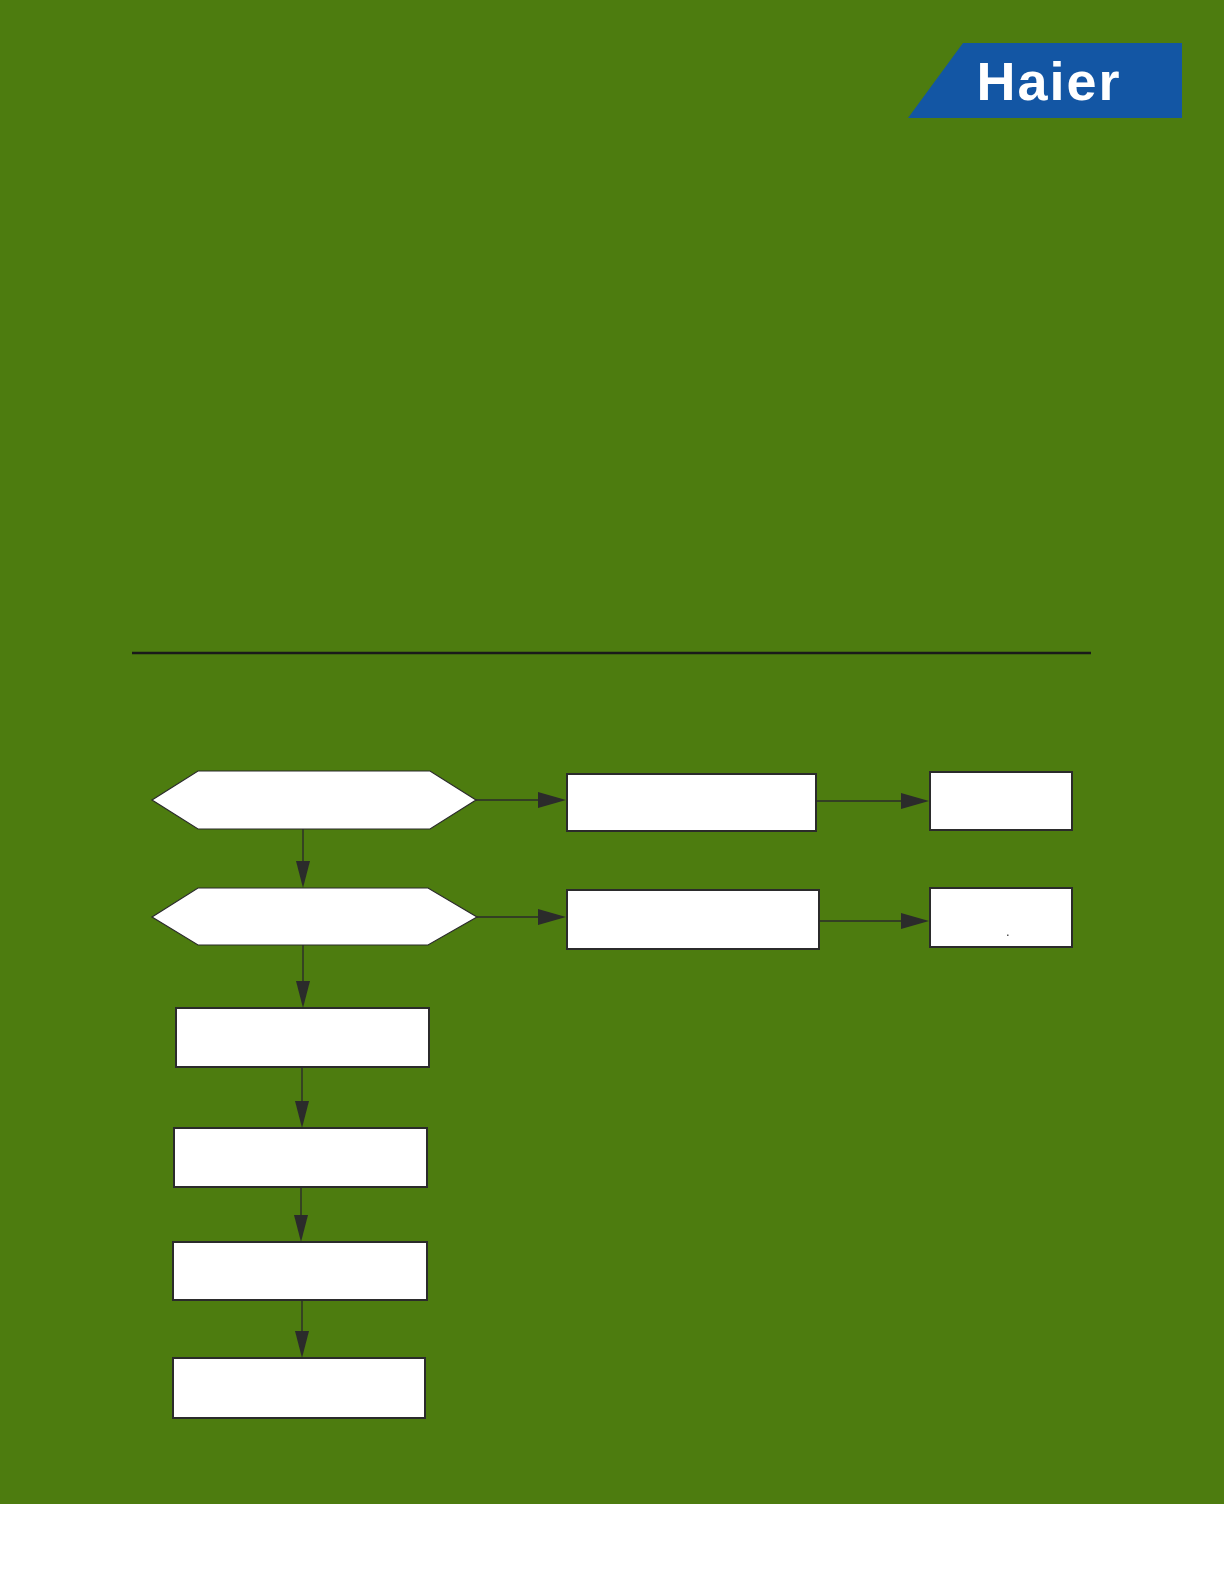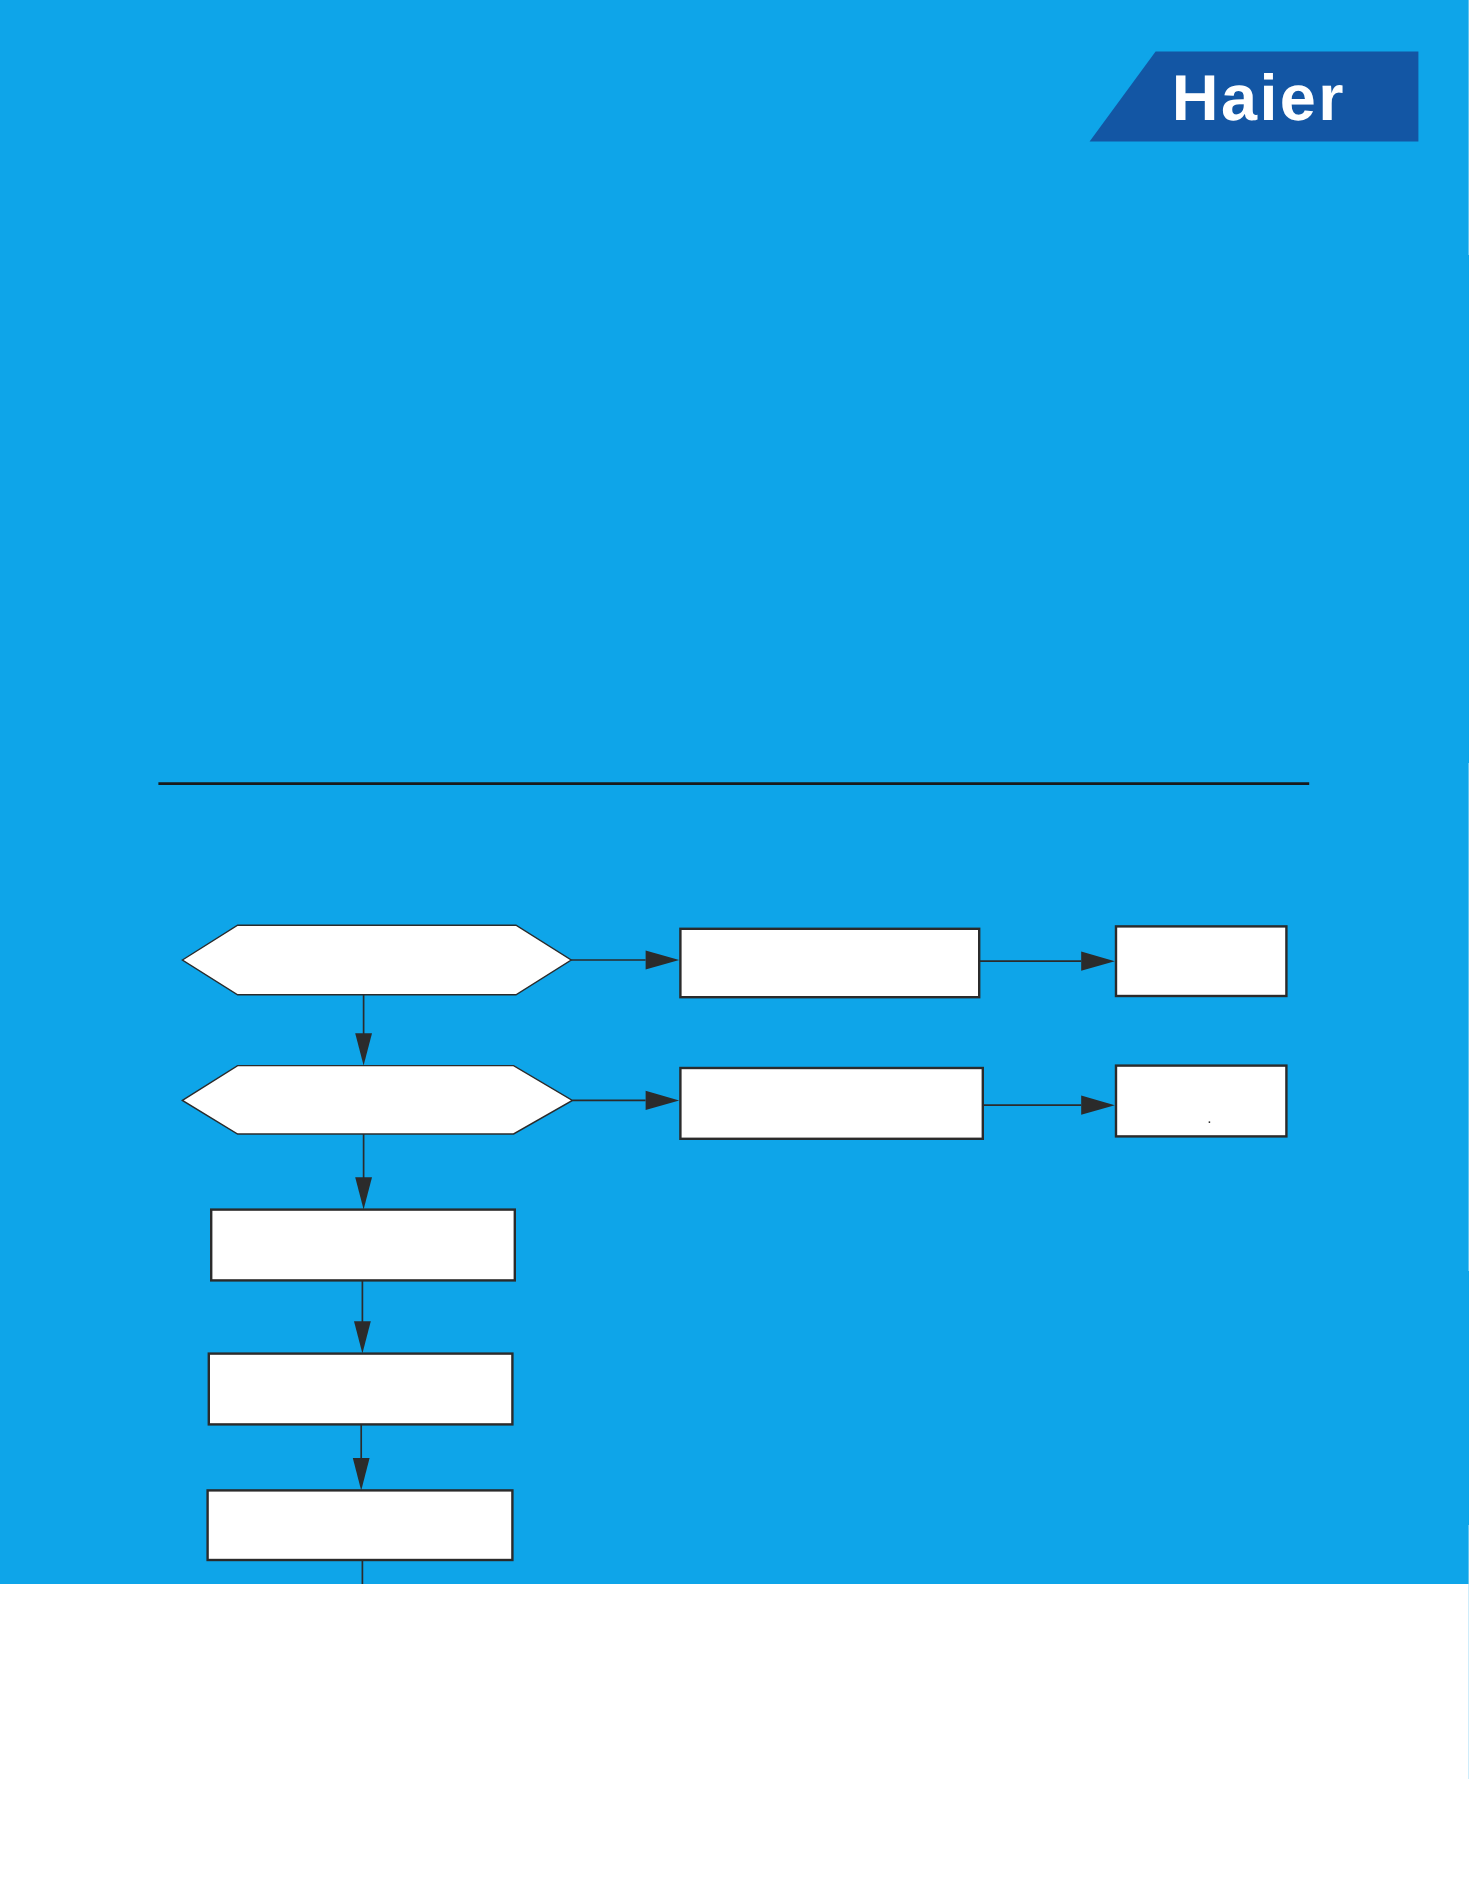--- a/index.html
+++ b/index.html
@@ -1,20 +1,20 @@
 <!DOCTYPE html>
 <html><head>
 <meta charset="utf-8">
 <style>
   html, body { margin: 0; padding: 0; background: #ffffff; }
   .page {
     position: relative;
     width: 1224px;
-    height: 1320px;
-    background: #0ea5e9;
+    height: 1504px;
+    background: #4d7c0f;
     font-family: "Liberation Sans", sans-serif;
     overflow: hidden;
   }
   .page svg { position: absolute; left: 0; top: 0; display: block; }
   .logo-text {
     font-family: "Liberation Sans", sans-serif;
     font-weight: 700;
     letter-spacing: 2px;
   }
 </style>

